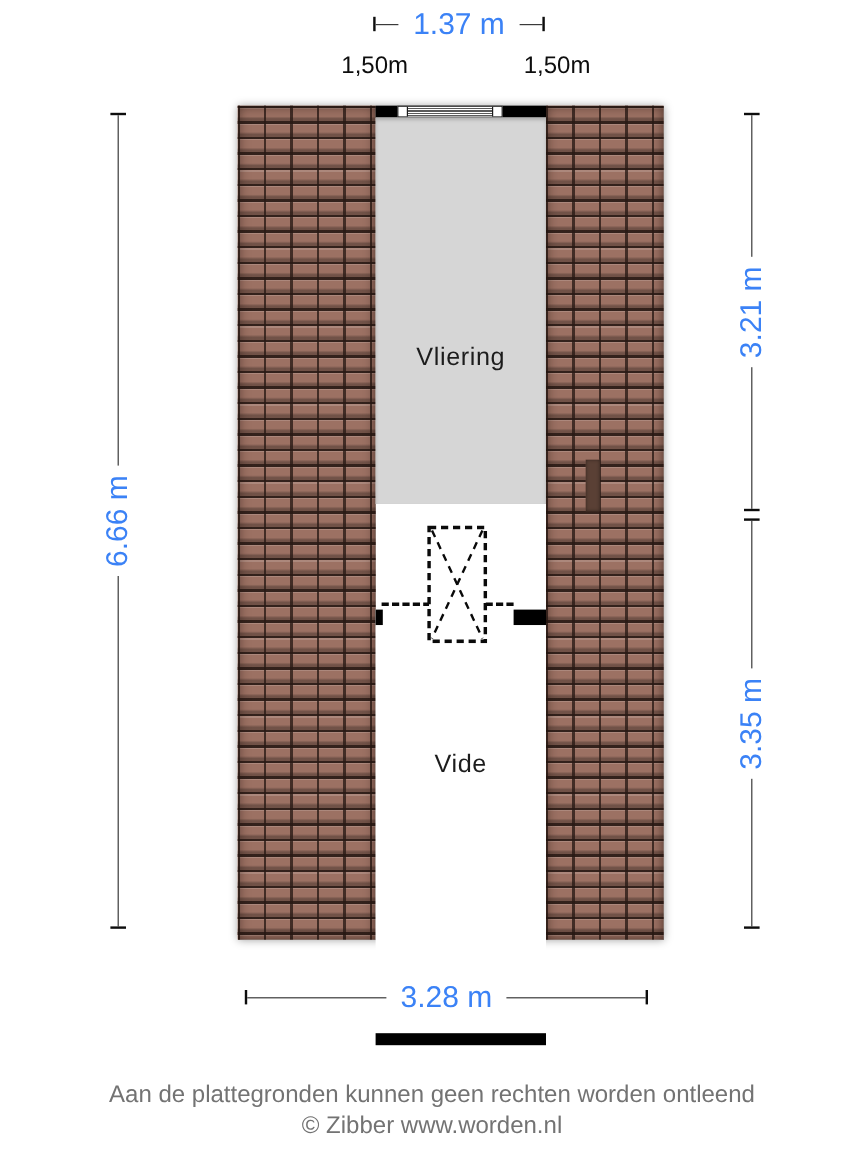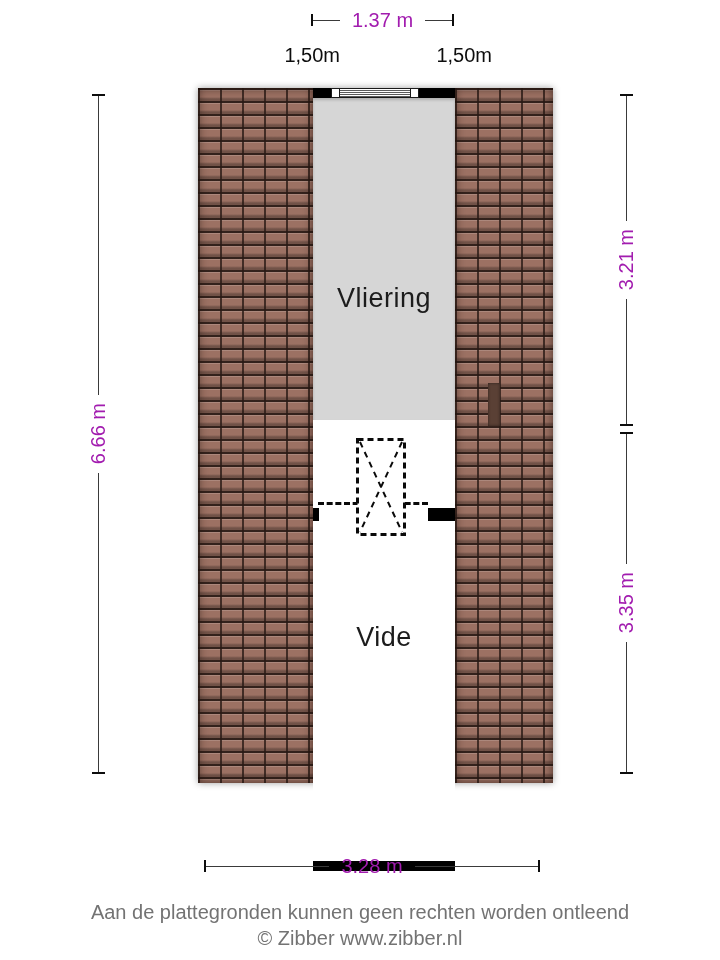--- a/index.html
+++ b/index.html
@@ -75,42 +75,42 @@
   }
   .void-marker {
     position:absolute; left:158px; top:350px; width:50px; height:98px;
   }
   .chimney {
     position:absolute; left:290px; top:295px; width:12px; height:43px;
     background:#5a4035; box-shadow: inset 0 0 3px rgba(0,0,0,.5);
   }
   .room-label {
     position:absolute; left:115px; width:142px; text-align:center;
-    font-size:27px; letter-spacing:.5px; color:#1c1c1c; line-height:24px;
+    font-size:21px; letter-spacing:.5px; color:#1c1c1c; line-height:24px;
   }
   .room-label.vliering { top:198px; }
   .room-label.vide     { top:492px;margin-top:45px; }
 
   
   .dim { position:absolute; display:flex; align-items:center; }
   .dim-h { flex-direction:row; height:22px; }
   .dim-v { flex-direction:column; width:14px; }
   .dim .seg  { background:#3a3a3a; }
   .dim-h .seg { flex:1 1 auto; height:1px; }
   .dim-v .seg { flex:1 1 auto; width:1px; }
   .dim-h .tick { width:2px; height:12px; background:#0d0d0d; flex:0 0 auto; }
   .dim-v .tick { height:2px; width:13px; background:#0d0d0d; flex:0 0 auto; }
   .dim-text {
-    font-size:20px; color:#a21caf; white-space:nowrap; flex:0 0 auto;
+    font-size:25px; color:#3b82f6; white-space:nowrap; flex:0 0 auto;
   }
   .dim-h .dim-text { margin:0 12px; }
   .dim-v .dim-text { writing-mode:vertical-rl; transform:rotate(180deg); margin:8px 0; }
 
   .dim-top    { left:311px; top:9px;   width:143px; }
-  .dim-bottom { left:204px; top:855px; width:336px; }
+  .dim-bottom { left:204px; top:820px; width:336px; }
   .dim-left   { left:91px;  top:94px;  height:680px; }
   .dim-right-upper { left:619px; top:94px;  height:332px; }
   .dim-right-lower { left:619px; top:432px; height:342px; }
 
   .headroom-label {
     position:absolute; top:44px; width:70px; text-align:right;
     font-size:20px; color:#0d0d0d;
   }
   .headroom-label.left  { left:270px; }
   .headroom-label.right { left:422px; }
@@ -197,16 +197,16 @@
   <div class="dim dim-h dim-bottom">
     <div class="tick"></div>
     <div class="seg"></div>
     <div class="dim-text">3.28 m</div>
     <div class="seg"></div>
     <div class="tick"></div>
   </div>
 
   <div class="footer">
     <div>Aan de plattegronden kunnen geen rechten worden ontleend</div>
-    <div>© Zibber www.zibber.nl</div>
+    <div>© Zibber www.worden.nl</div>
   </div>
 
 </div>
 
 </body></html>

